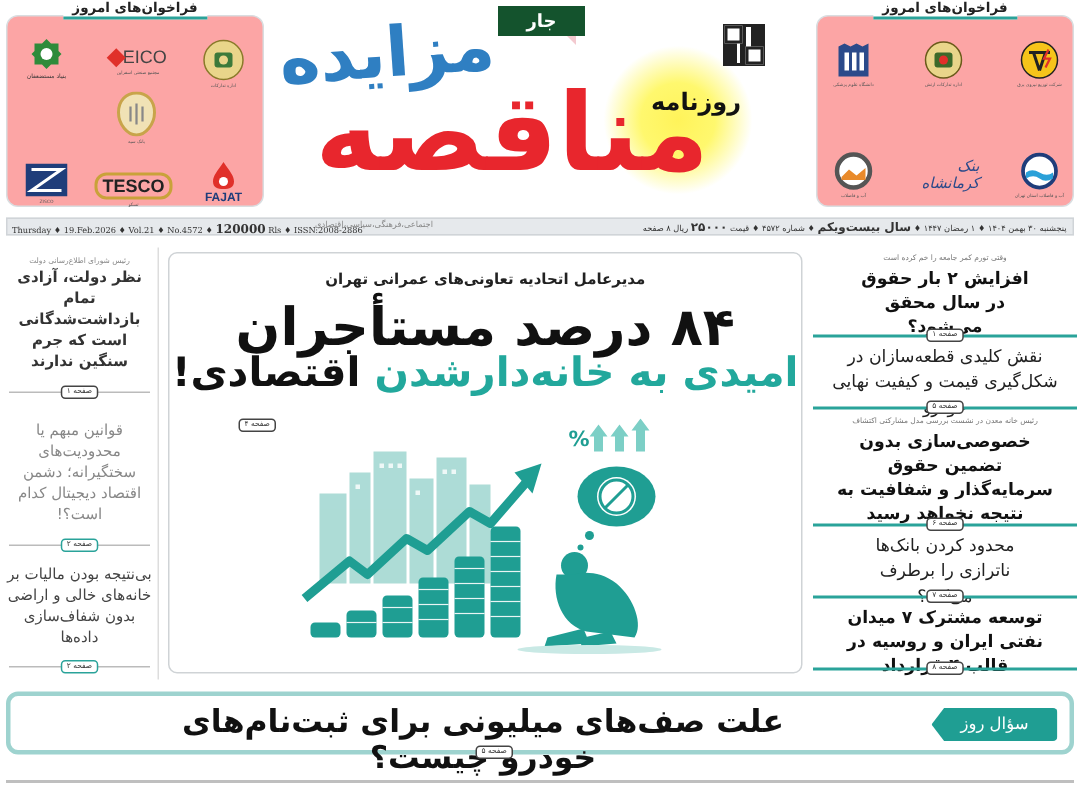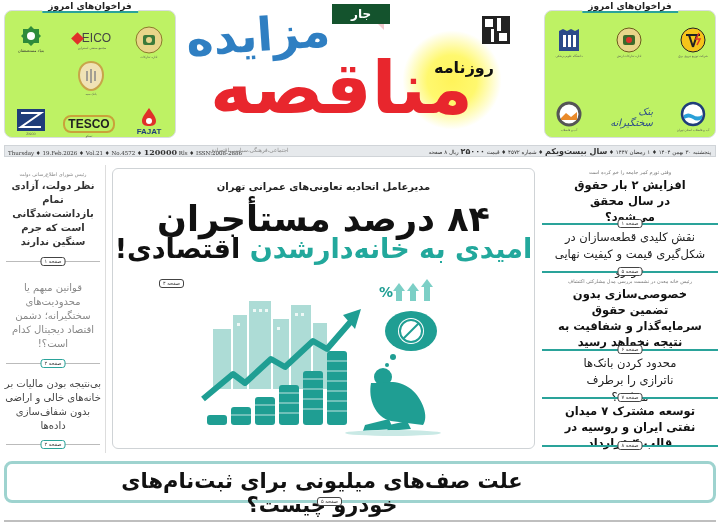--- a/index.html
+++ b/index.html
@@ -1,21 +1,21 @@
 <!DOCTYPE html>
 <html><head>
 <meta charset="utf-8">
 <style>
   * { box-sizing: border-box; margin: 0; padding: 0; }
   html, body { width: 720px; height: 527px; background: #ffffff; overflow: hidden; }
   body { font-family: "DejaVu Sans", sans-serif; color: #1a1a1a; position: relative; direction: ltr; }
 
   
   .masthead { position: absolute; left: 0; top: 0; width: 720px; height: 142px; }
-  .sponsor-box { position: absolute; top: 10px; width: 172px; height: 128px; border: 1px solid #d9dde0; border-radius: 8px; background: #bef264; }
+  .sponsor-box { position: absolute; top: 10px; width: 172px; height: 128px; border: 1px solid #d9dde0; border-radius: 8px; background: #fca5a5; }
   .sponsor-box.left { left: 4px; }
   .sponsor-box.right { left: 544px; }
   .sponsor-title { position: absolute; top: -10px; left: 50%; transform: translateX(-50%); background: #fff; padding: 0 6px; font-size: 9px; font-weight: bold; color: #222; border-bottom: 2px solid #2aa39a; white-space: nowrap; direction: rtl; }
   .logo { position: absolute; width: 40px; height: 40px; display: flex; flex-direction: column; align-items: center; justify-content: center; }
   .logo .cap { font-size: 3px; color: #555; margin-top: 2px; text-align: center; line-height: 1.1; }
 
   .brand-wrap { position: absolute; left: 180px; top: 0; width: 360px; height: 142px; }
   .badge-jar { position: absolute; left: 152px; top: 4px; width: 58px; height: 20px; background: #14532d; color: #fff; font-size: 12px; font-weight: bold; text-align: center; line-height: 20px; direction: rtl; }
   .badge-jar::after { content: ""; position: absolute; right: 6px; bottom: -6px; border-left: 6px solid transparent; border-top: 6px solid #f3c9cf; }
   .sun { position: absolute; left: 222px; top: 30px; width: 100px; height: 100px; border-radius: 50%; background: radial-gradient(circle, #fff35a 0%, #fff86e 35%, rgba(255,255,255,0) 70%); }
@@ -169,21 +169,21 @@
       <div class="cap">شرکت توزیع نیروی برق</div>
     </div>
     <div class="logo" style="left:4px; top:86px;">
       <svg width="26" height="26" viewBox="0 0 26 26">
           <circle cx="13" cy="13" r="11" fill="#fff" stroke="#555" stroke-width="3"></circle>
           <path d="M5 17 L10 12 L15 16 L21 11 L21 19 L5 19Z" fill="#e98a2a"></path>
         </svg>
       <div class="cap">آب و فاضلاب</div>
     </div>
     <div class="logo" style="left:62px; top:86px; width:46px;">
-      <span style="font-size:10px;color:#2b4a8a;font-style:italic;direction:rtl;">بنک سختگیرانه</span>
+      <span style="font-size:10px;color:#2b4a8a;font-style:italic;direction:rtl;">بنک کرمانشاه</span>
     </div>
     <div class="logo" style="left:128px; top:86px;">
       <svg width="26" height="26" viewBox="0 0 26 26">
           <circle cx="13" cy="13" r="11" fill="#fff" stroke="#1f3d7a" stroke-width="2.5"></circle>
           <path d="M4 14 Q8 11 13 14 T22 14 L22 18 Q17 21 13 18 T4 18Z" fill="#2aa0d8"></path>
         </svg>
       <div class="cap">آب و فاضلاب استان تهران</div>
     </div>
   </div>
 </div>
@@ -325,16 +325,17 @@
   </div>
   <div class="rstory" style="top:240px;">
     <h3 style="padding:0 12px;">توسعه مشترک ۷ میدان نفتی ایران و روسیه در قالب ۴ قرارداد</h3>
   </div>
   <div class="rsep" style="top:278px;">
     <span class="pg-tag dark">صفحه ۸</span>
   </div>
 </div>
 
 <div class="question">
+  <div class="q-label">سؤال روز</div>
   <div class="q-text">علت صف‌های میلیونی برای ثبت‌نام‌های خودرو چیست؟</div>
   <span class="pg-tag dark q-pg">صفحه ۵</span>
 </div>
 <div class="bottom-rule"></div>
 
 </body></html>

